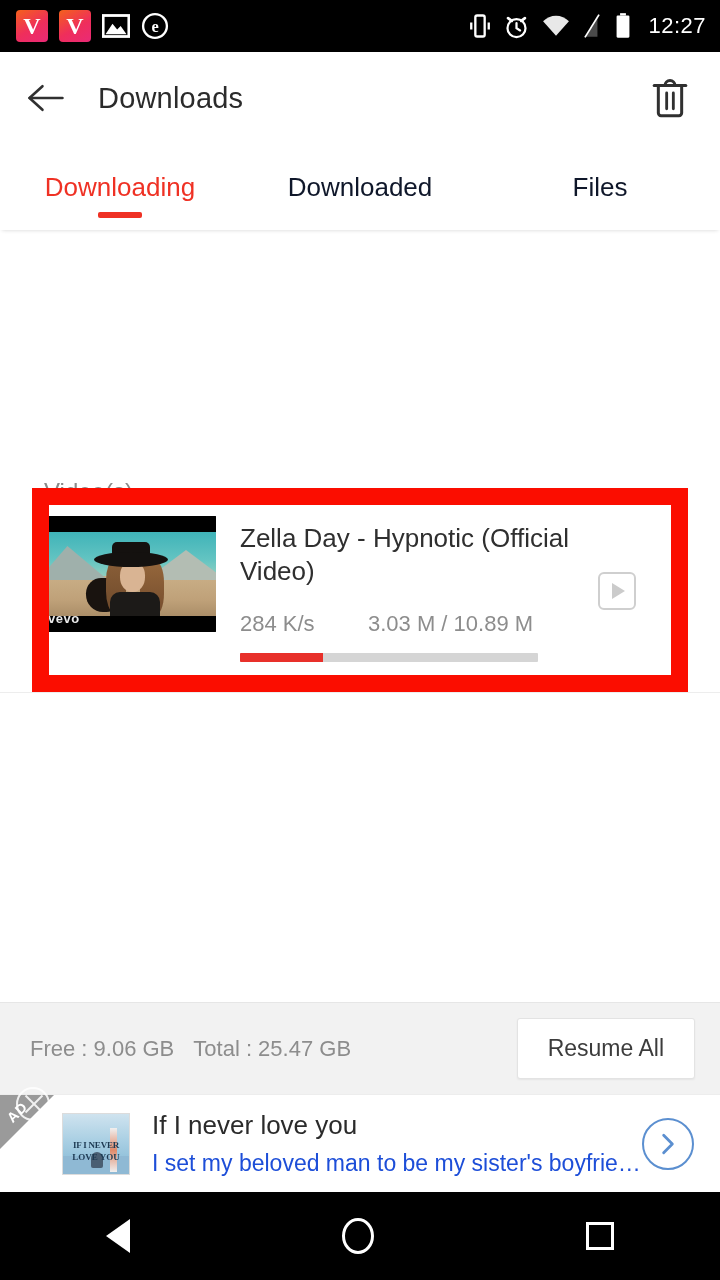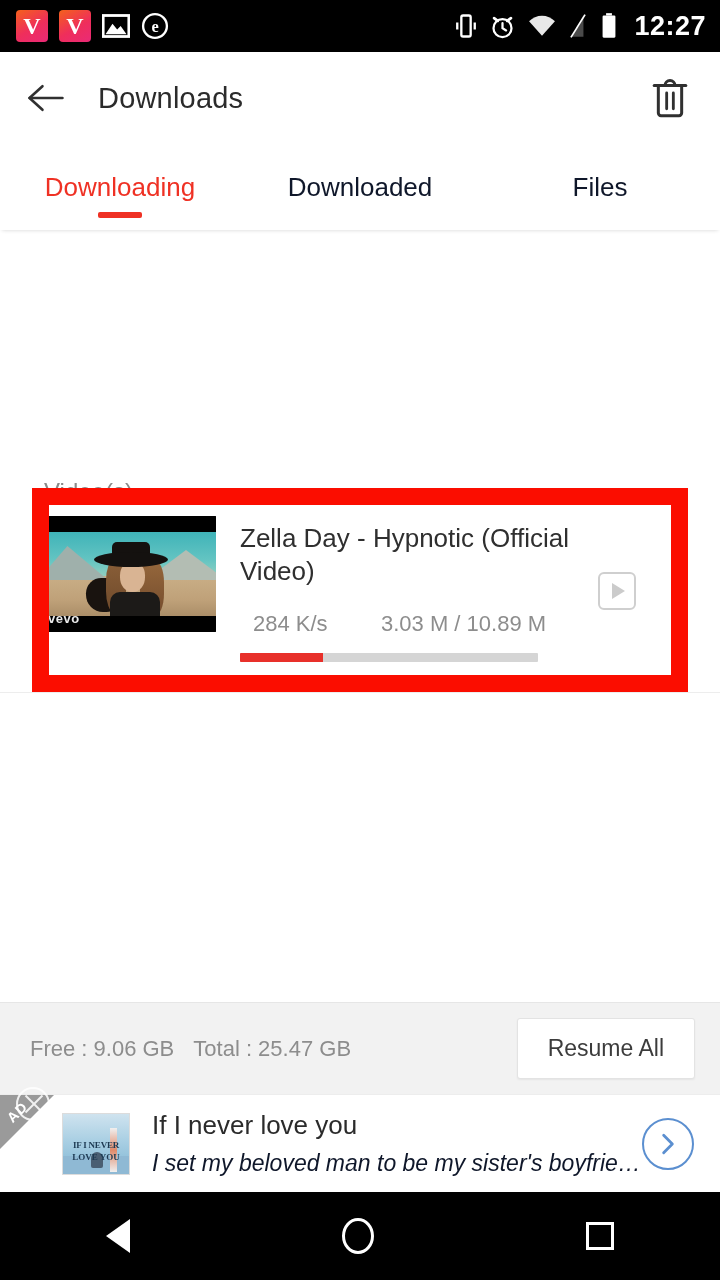--- a/index.html
+++ b/index.html
@@ -22,21 +22,21 @@
   .sb-left { display:flex; align-items:center; gap:11px; }
   .sb-right { display:flex; align-items:center; gap:12px; margin-left:auto; }
   .appicon-v {
     width:32px; height:32px; border-radius:4px;
     background:linear-gradient(150deg,#f4611c 0%,#ef2e5b 55%,#ea2a77 100%);
     display:flex; align-items:center; justify-content:center;
     color:#fff; font-size:24px; font-weight:bold; line-height:1;
     font-family:"Liberation Serif", serif;
   }
   .sb-time {
-    color:#ffffff; font-size:27px; font-weight:bold; letter-spacing:.5px;
+    color:#ffffff; font-size:22px; font-weight:normal; letter-spacing:.5px;
     margin-left:4px; font-family:"Liberation Sans", sans-serif;
   }
 
   
   .header {
     height:92px; flex:0 0 92px; background:#ffffff;
     display:flex; align-items:center; padding:0 24px 0 22px;
   }
   .back-btn { width:48px; height:48px; display:flex; align-items:center; justify-content:center; }
   .header-title {
@@ -123,21 +123,21 @@
     font-size:13px; font-weight:bold; letter-spacing:.5px; opacity:.92;
     font-family:"Liberation Sans", sans-serif;
   }
   .bar-top { position:absolute; left:0; right:0; top:0; height:16px; background:#000; }
   .bar-bot { position:absolute; left:0; right:0; bottom:0; height:16px; background:#000; }
 
   .dl-info { flex:1 1 auto; padding-left:24px; padding-top:6px; min-width:0; }
   .dl-title {
     font-size:26px; color:#2f2f2f; line-height:1.28; max-width:330px;
   }
-  .dl-stats { display:flex; margin-top:22px;margin-left:13px; }
+  .dl-stats { display:flex; margin-top:22px; }
   .dl-speed { font-size:22px; color:#8d8d8d; width:128px; }
   .dl-size  { font-size:22px; color:#8d8d8d; }
   .progress {
     margin-top:16px; width:298px; height:9px; background:#d5d5d5; border-radius:1px; overflow:hidden;
   }
   .progress > span { display:block; height:100%; background:#e8302a; }
 
   .dl-actions { display:flex; align-items:center; gap:34px; padding-top:50px; }
   .play-box {
     width:38px; height:38px; border:2px solid #cfcfcf; border-radius:6px;
@@ -221,22 +221,22 @@
     font-family:"Liberation Serif", serif; letter-spacing:-.2px;
   }
   .ad-thumb .t2 {
     position:absolute; left:4px; top:38px; right:4px; text-align:center;
     font-size:9px; color:#1d3a52; font-weight:bold;
     font-family:"Liberation Serif", serif;
   }
   .ad-text { flex:1 1 auto; padding-left:22px; min-width:0; }
   .ad-title { font-size:26px; color:#2b2b2b; line-height:1.2; }
   .ad-desc {
-    font-size:23px; color:#0f172a; margin-top:8px;
-    white-space:nowrap; overflow:hidden; text-overflow:ellipsis; max-width:500px;font-style:italic;
+    font-size:23px; color:#1d4ed8; margin-top:8px;
+    white-space:nowrap; overflow:hidden; text-overflow:ellipsis; max-width:500px;
   }
   .ad-cta {
     width:52px; height:52px; flex:0 0 52px; border:2px solid #5b8fd0;
     border-radius:50%; display:flex; align-items:center; justify-content:center;
   }
 
   
   .navbar {
     flex:0 0 88px; height:88px; background:#000000;
     display:flex; align-items:center; justify-content:space-around;

